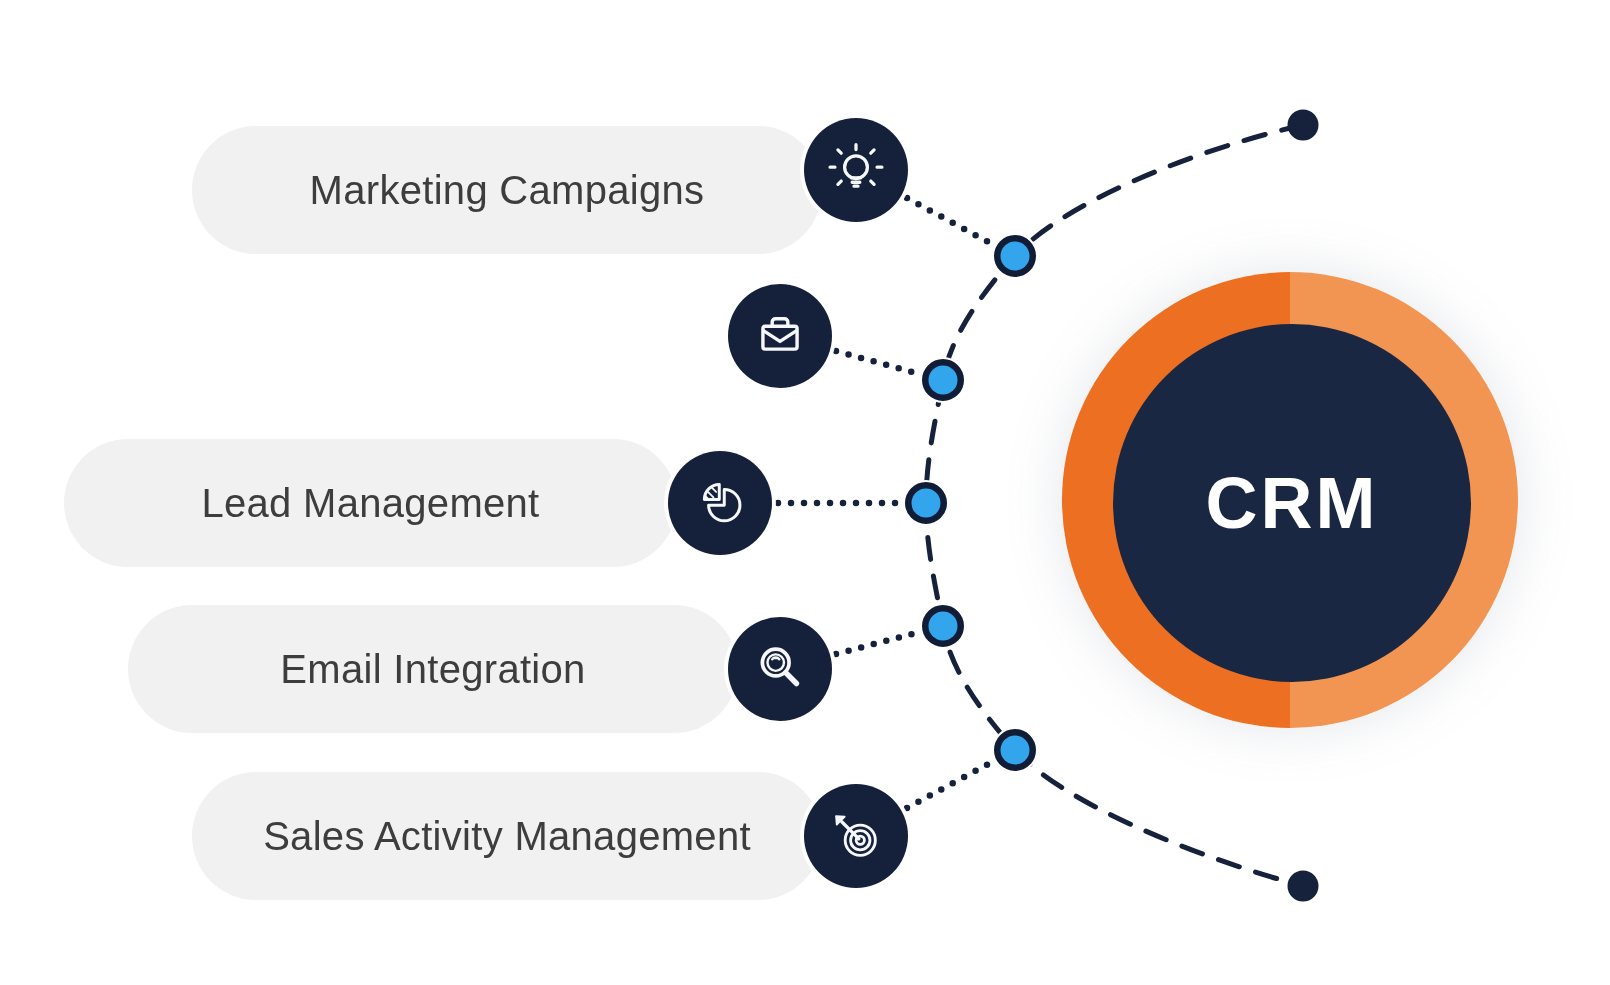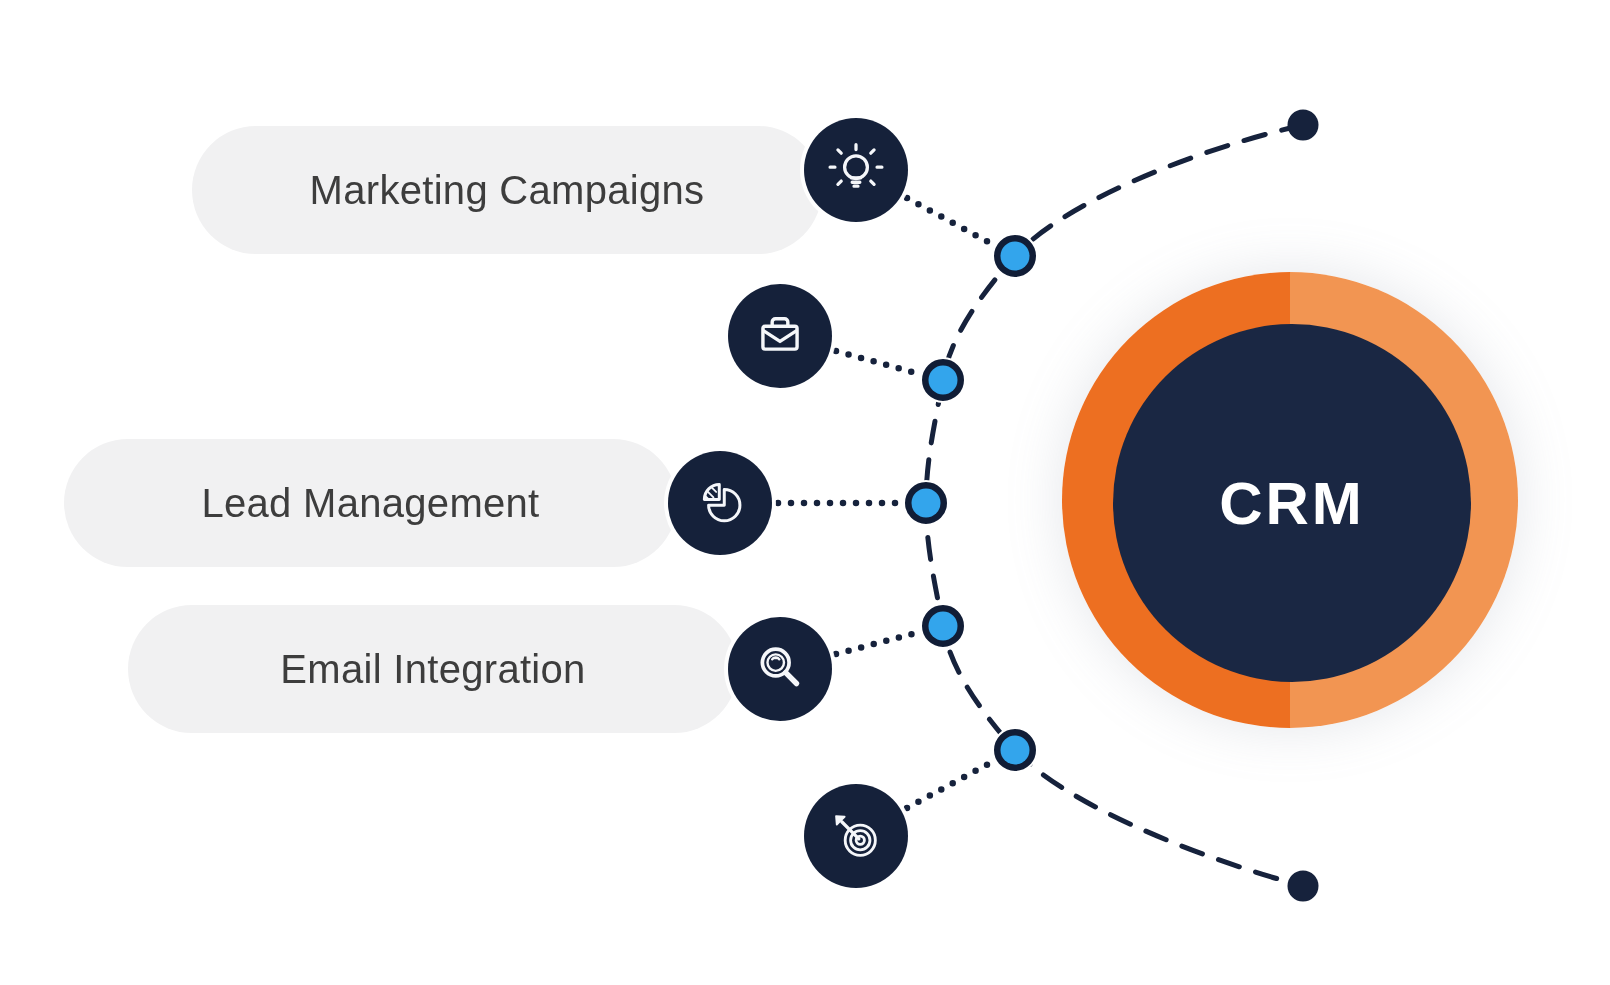--- a/index.html
+++ b/index.html
@@ -42,36 +42,39 @@
   .crm-outer{
     position:absolute;left:1062px;top:272px;width:456px;height:456px;border-radius:50%;
     background:linear-gradient(90deg,#ed6f21 0 50%,#f29552 50% 100%);
     box-shadow:0 0 55px rgba(130,140,160,.22);
   }
   .crm-inner{
     position:absolute;left:51px;top:52px;width:358px;height:358px;border-radius:50%;
     background:#1a2743;display:flex;align-items:center;justify-content:center;
   }
   .crm-inner span{
-    color:#ffffff;font-size:60px;font-weight:bold;letter-spacing:3px;
+    color:#ffffff;font-size:72px;font-weight:bold;letter-spacing:3px;
   }
 </style>
 </head>
 <body>
 
 <div class="canvas">
 
   <div class="pill pill-1">
     <span>Marketing Campaigns</span>
   </div>
   <div class="pill pill-4">
     <span>Email Integration</span>
   </div>
   <div class="pill pill-3">
     <span>Lead Management</span>
+  </div>
+  <div class="pill pill-5">
+    <span>Sales Activity Management</span>
   </div>
 
   <svg class="net" viewBox="0 0 1610 985">
 
     <path d="M1303 125 C1185 152 1060 206 1015 256
          C978 298 950 338 943 380
          C935 422 926 460 926 503
          C926 546 935 584 943 626
          C950 668 978 708 1015 750
          C1060 800 1185 854 1303 886" fill="none" stroke="#16223c" stroke-width="5" stroke-dasharray="22 17" stroke-linecap="round"></path>

